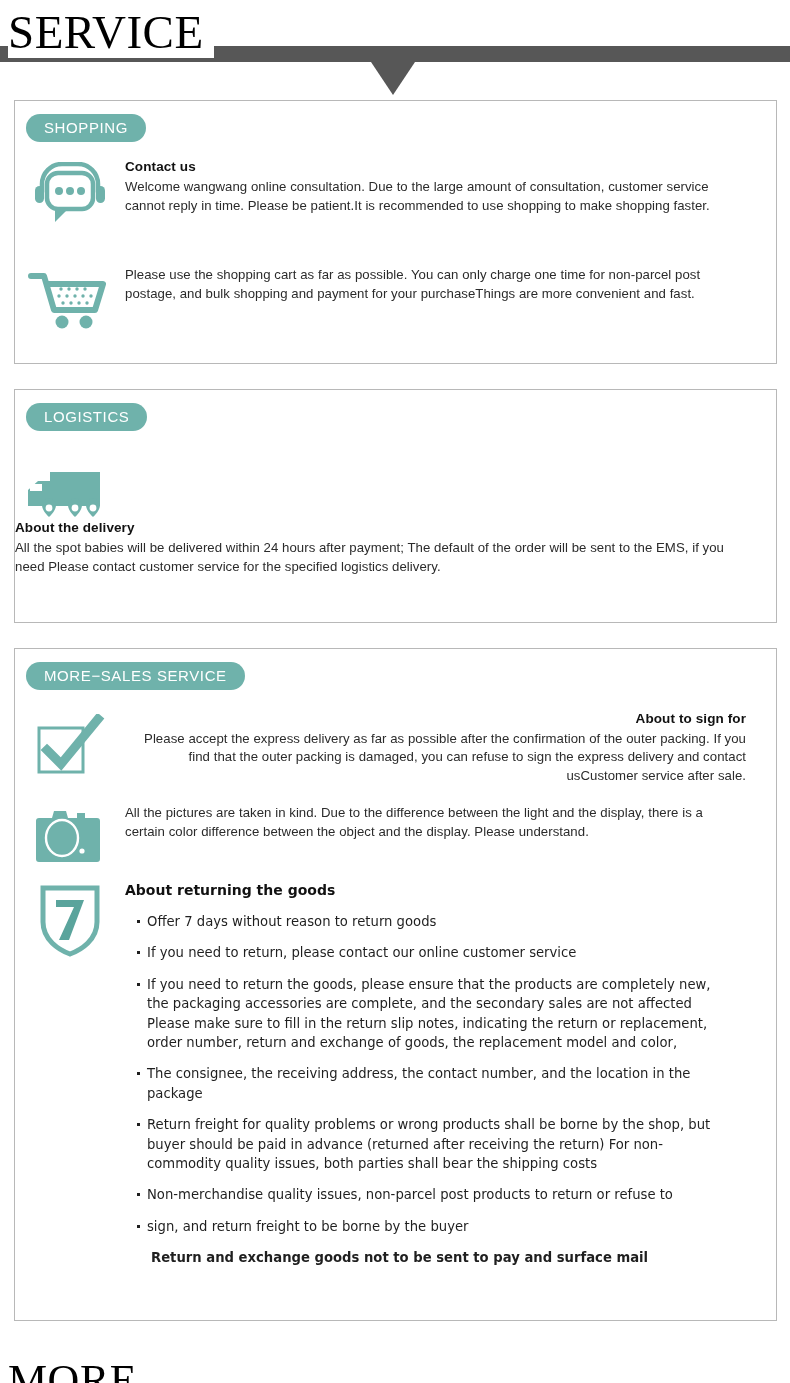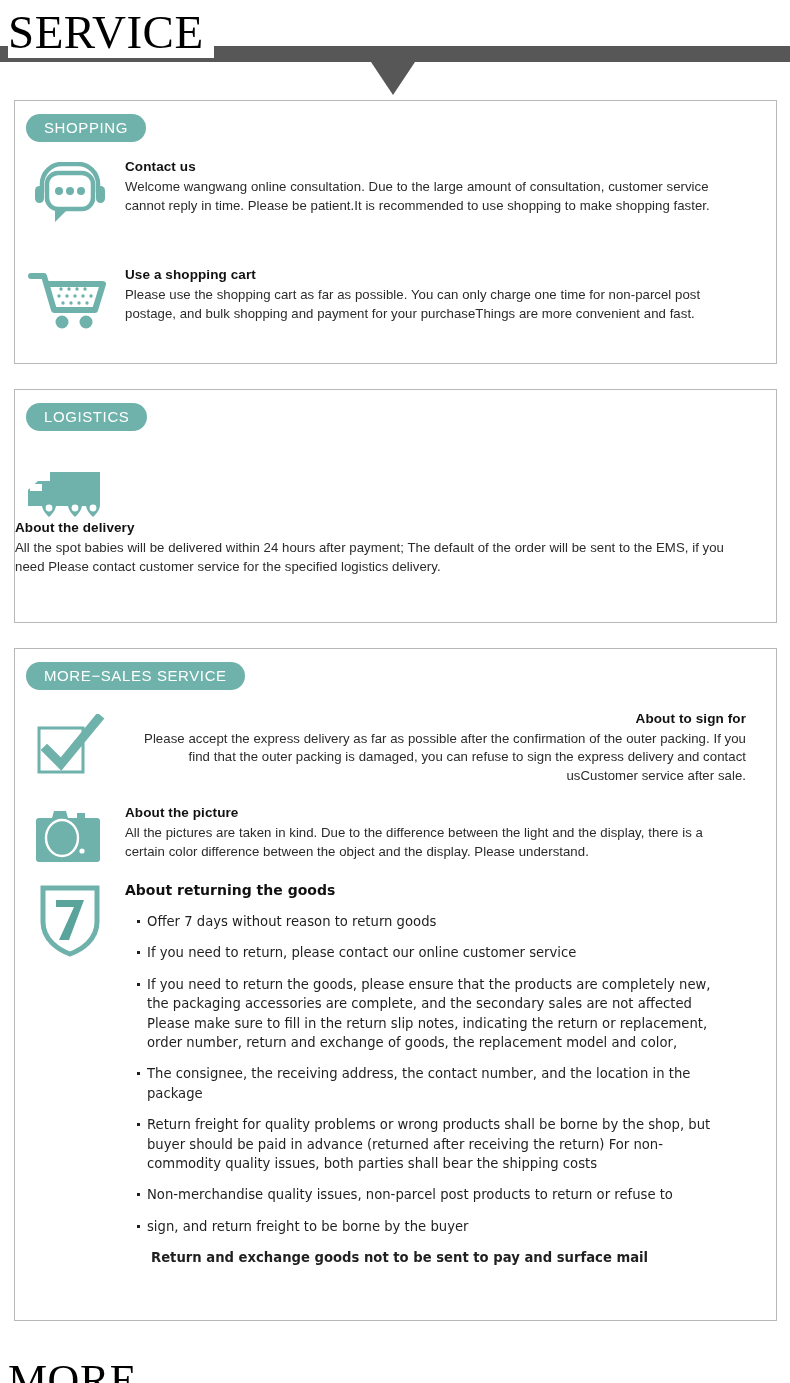--- a/index.html
+++ b/index.html
@@ -213,21 +213,20 @@
             <circle cx="56" cy="26" r="1.7"></circle>
           <circle cx="64" cy="26" r="1.7"></circle>
           <circle cx="36" cy="33" r="1.7"></circle>
             <circle cx="44" cy="33" r="1.7"></circle>
           <circle cx="52" cy="33" r="1.7"></circle>
             <circle cx="60" cy="33" r="1.7"></circle>
         </g>
       </svg>
     </div>
     <div class="row-text">
-      <p class="item-title">Use a shopping cart</p>
       <p class="item-body">Please use the shopping cart as far as possible. You can only charge one time for non-parcel post postage, and bulk shopping and payment for your purchaseThings are more convenient and fast.</p>
     </div>
   </div>
 </div>
 
 <div class="panel">
   <div class="badge">LOGISTICS</div>
 
   <div class="row logistics-row">
     <div class="row-icon">
@@ -269,21 +268,20 @@
 
   <div class="row aftersales-row-2">
     <div class="row-icon">
       <svg class="icon-svg" width="70" height="58" viewBox="0 0 70 58">
         <path d="M4 12 H17 L19 5 H31 L33 12 H42 V7 H50 V12 H62 A3 3 0 0 1 65 15 V53 A3 3 0 0 1 62 56 H4 A3 3 0 0 1 1 53 V15 A3 3 0 0 1 4 12 Z" fill="#6fb2ab"></path>
         <ellipse cx="27" cy="32" rx="16" ry="18" fill="none" stroke="#ffffff" stroke-width="2.4"></ellipse>
         <circle cx="47" cy="45" r="2.6" fill="#ffffff"></circle>
       </svg>
     </div>
     <div class="row-text">
-      <p class="item-title">About the picture</p>
       <p class="item-body">All the pictures are taken in kind. Due to the difference between the light and the display, there is a certain color difference between the object and the display. Please understand.</p>
     </div>
   </div>
 
   <div class="row aftersales-row-3">
     <div class="row-icon">
       <svg class="icon-svg" width="70" height="76" viewBox="0 0 70 76">
         <path d="M8 6 H62 V40 C62 58 46 68 35 72 C24 68 8 58 8 40 Z" fill="none" stroke="#6fb2ab" stroke-width="5"></path>
         <path d="M21 18 H49 L34 58 H24 L39 25 H21 Z" fill="#5aa49c"></path>
       </svg>

